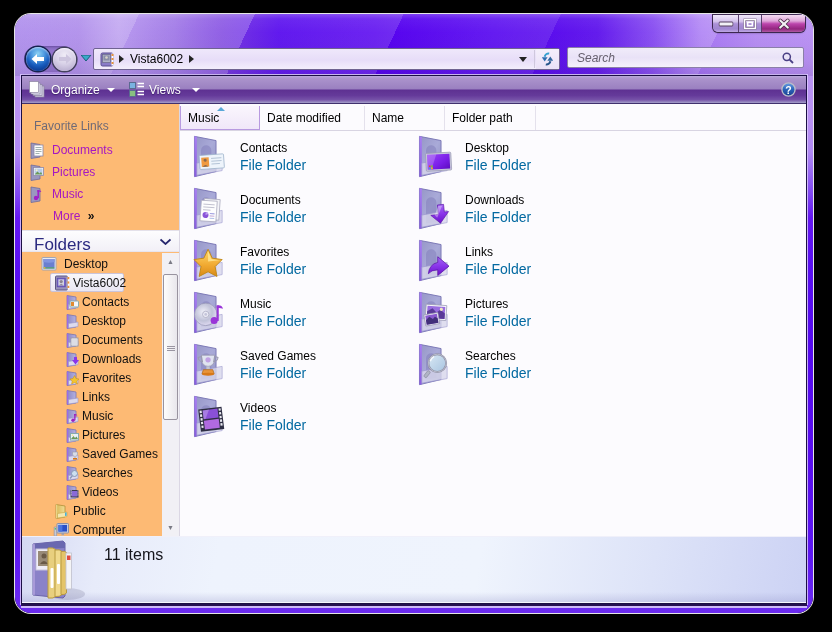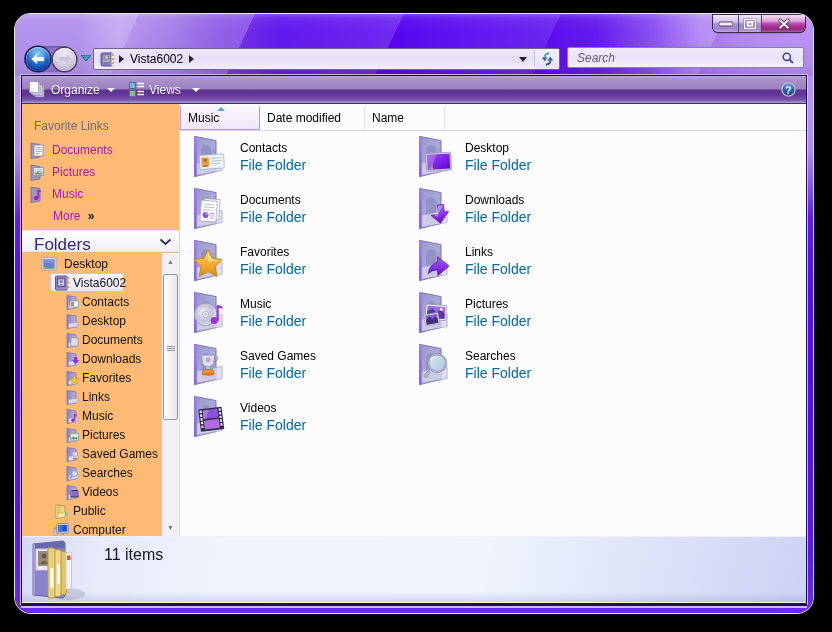--- a/index.html
+++ b/index.html
@@ -472,20 +472,23 @@
        <div class="hcol" id="hname">
               <span>Music</span>
               <span id="hsort"></span>
             </div>
        <div class="hcol" style="left:80px;width:105px">
               <span>Date modified</span>
             </div>
        <div class="hcol" style="left:185px;width:80px">
               <span>Name</span>
             </div>
+       <div class="hcol" style="left:265px;width:91px">
+              <span>Folder path</span>
+            </div>
      </div>
      <div class="tile" style="left:8px;top:30px">
             <svg class="fi" viewBox="0 0 44 48">
               <use href="#fol"></use>
               <g transform="rotate(-4 25 30)">
                 <rect x="12" y="22" width="26" height="15" rx="1" fill="#eef4fb" stroke="#9ab0c8" stroke-width=".8"></rect>
                 <rect x="14" y="24.5" width="8" height="10" fill="#f09a40"></rect>
                 <circle cx="18" cy="27.5" r="1.7" fill="#8a6a50"></circle>
                 <path d="M15,34.5 q3,-4 6,0 Z" fill="#8a6a50"></path>
                 <g stroke="#aabbd0" stroke-width=".9">

